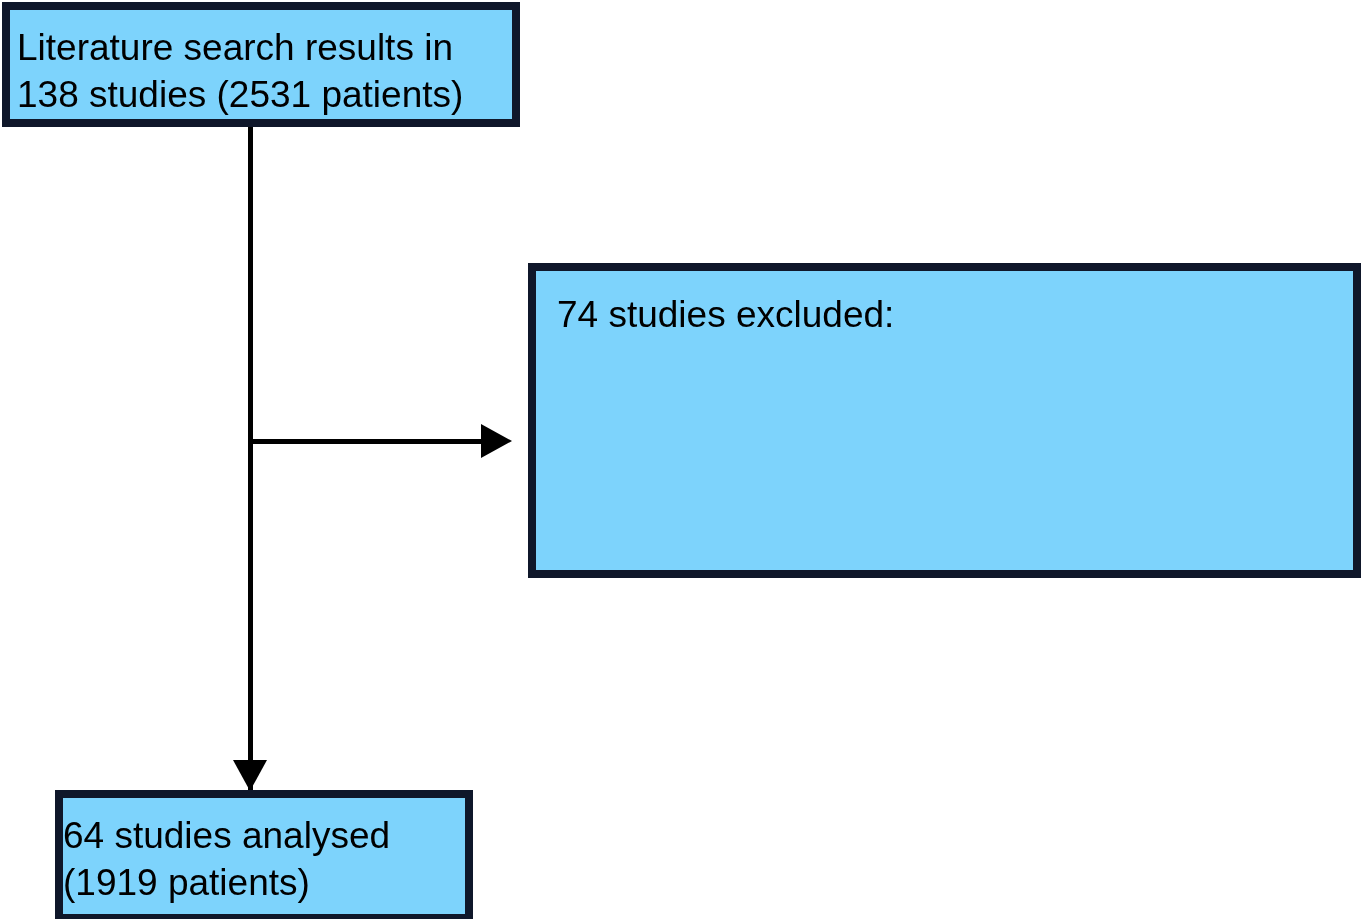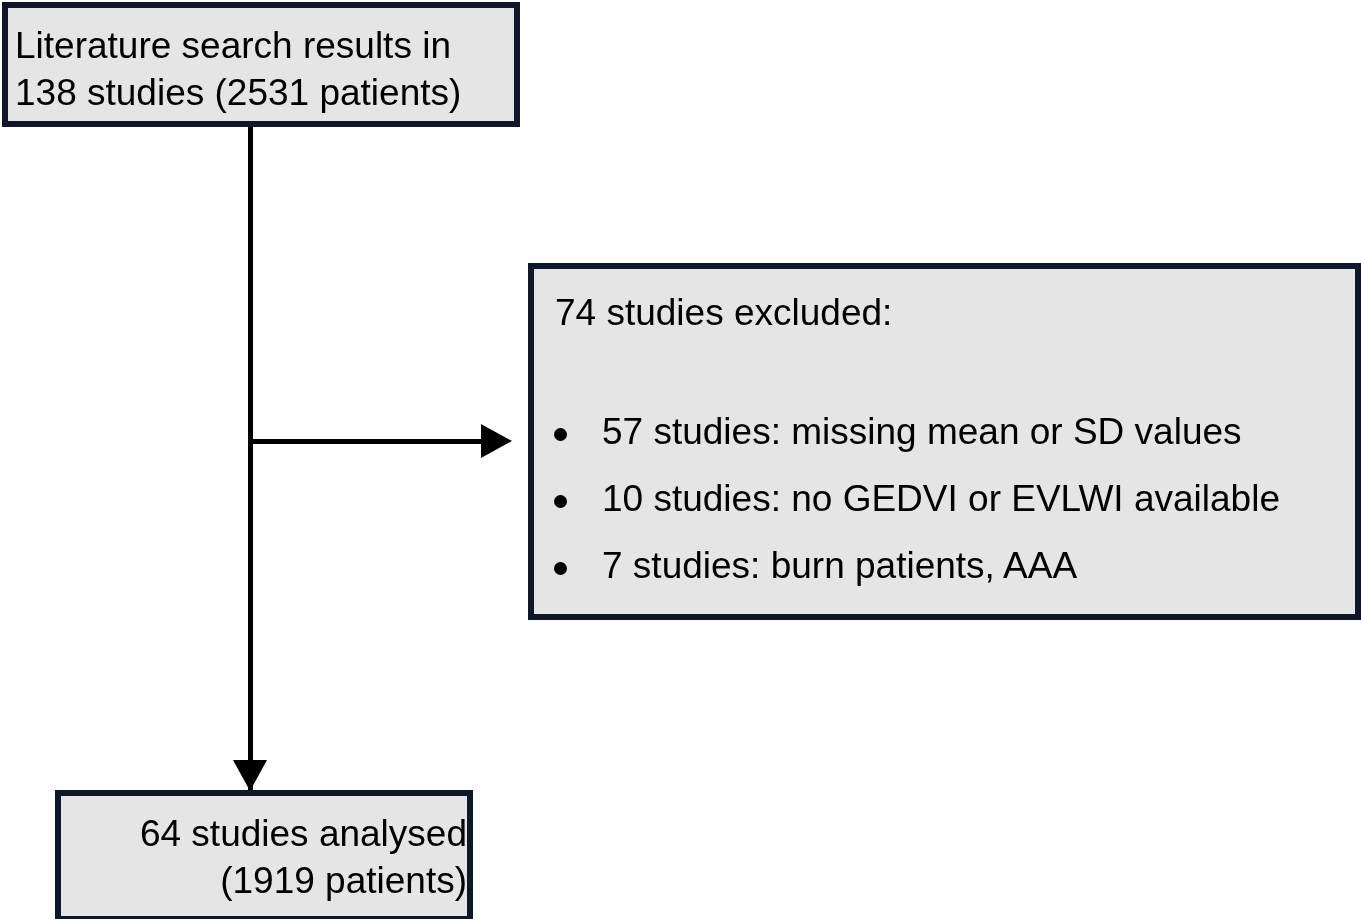--- a/index.html
+++ b/index.html
@@ -13,22 +13,22 @@
     height: 919px;
     background: #ffffff;
     overflow: hidden;
     font-family: "Liberation Sans", sans-serif;
     color: #000000;
   }
 
   .box {
     position: absolute;
     box-sizing: border-box;
-    border: 6px solid #0f172a;
-    background: #e5e5e5;
+    border: 8px solid #0f172a;
+    background: #7dd3fc;
   }
 
   
   #box-search {
     left: 2px;
     top: 2px;
     width: 518px;
     height: 125px;
   }
   #box-search .box-text {
@@ -39,21 +39,21 @@
     line-height: 47px;
     white-space: nowrap;
     text-align: left;
   }
 
   
   #box-excluded {
     left: 528px;
     top: 263px;
     width: 833px;
-    height: 357px;
+    height: 315px;
   }
   #box-excluded .excl-title {
     position: absolute;
     left: 21px;
     top: 22px;
     font-size: 37px;
     line-height: 44px;
     white-space: nowrap;
   }
   #box-excluded .excl-list {
@@ -87,21 +87,21 @@
     width: 418px;
     height: 132px;
   }
   #box-analysed .box-text {
     position: absolute;
     left: 0;
     right: 0;
     top: 14px;
     font-size: 37px;
     line-height: 47px;
-    text-align: right;
+    text-align: left;
     white-space: nowrap;
   }
 
   
   .vline {
     position: absolute;
     background: #000000;
     width: 5px;
   }
   .hline {
@@ -155,33 +155,19 @@
   <div class="arrow-right" id="arrowhead-excluded"></div>
 
   <div class="arrow-down" id="arrowhead-analysed"></div>
 
   <div class="box" id="box-search">
     <div class="box-text"><span>Literature search results in</span><br><span>138 studies (2531 patients)</span></div>
   </div>
 
   <div class="box" id="box-excluded">
     <div class="excl-title">74 studies excluded:</div>
-    <div class="excl-list">
-      <div class="excl-item">
-        <span class="excl-bullet"></span>
-        <span>57 studies: missing mean or SD values</span>
-      </div>
-      <div class="excl-item">
-        <span class="excl-bullet"></span>
-        <span>10 studies: no GEDVI or EVLWI available</span>
-      </div>
-      <div class="excl-item">
-        <span class="excl-bullet"></span>
-        <span>7  studies: burn patients, AAA</span>
-      </div>
-    </div>
   </div>
 
   <div class="box" id="box-analysed">
     <div class="box-text"><span>64 studies analysed</span><br><span>(1919 patients)</span></div>
   </div>
 
 </div>
 
 </body></html>

